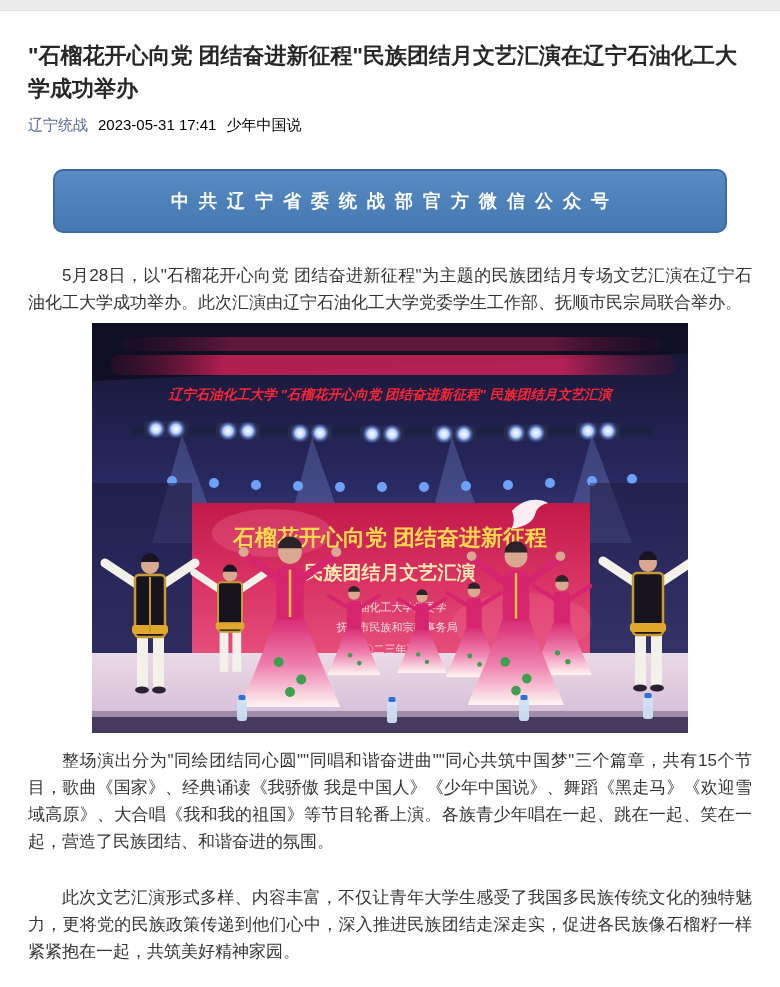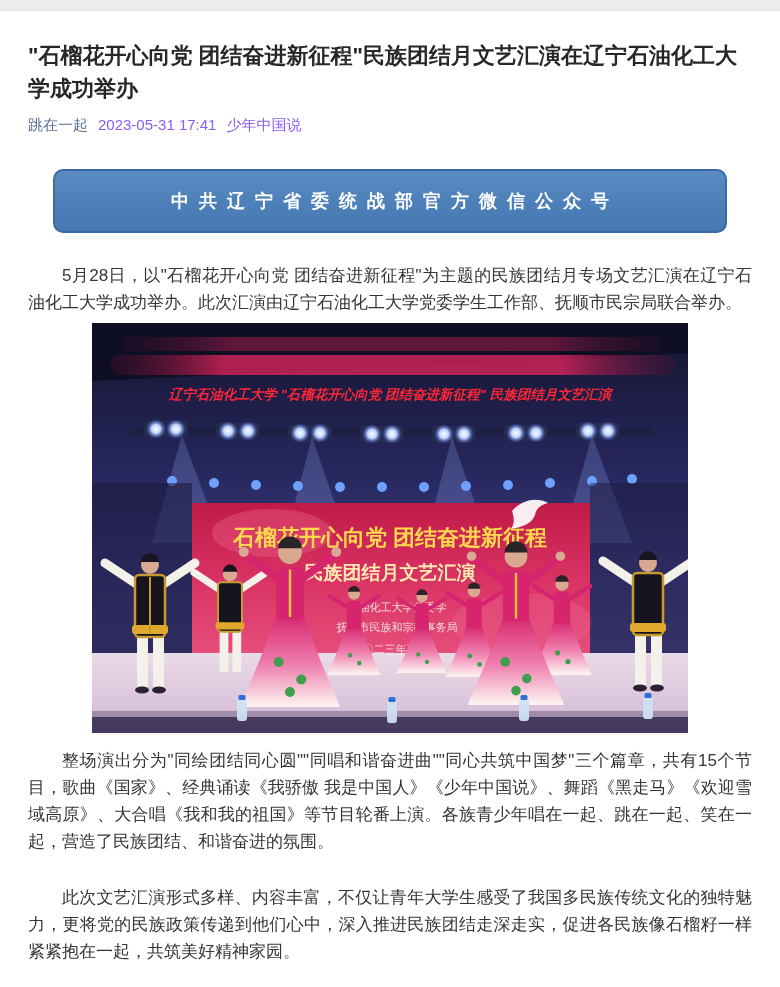--- a/index.html
+++ b/index.html
@@ -26,21 +26,21 @@
   }
   .byline {
     margin-top: 11px;
     font-size: 15px;
     display: flex;
     align-items: baseline;
     gap: 10px;
     white-space: nowrap;
   }
   .account-link { color: #576b95; cursor: pointer; }
-  .meta-text { color: #8b5cf6; }
+  .meta-text { color: #000000; }
   .banner {
     margin: 34px auto 0 auto;
     width: 674px; height: 64px;
     background: linear-gradient(180deg, #5a8bc2 0%, #4d80b8 55%, #4679b1 100%);
     border: 2px solid #3a6ba6;
     border-radius: 10px;
     display: flex; align-items: center; justify-content: center;
     cursor: pointer;
   }
   .banner-text {
@@ -71,21 +71,21 @@
 </head>
 <body>
 
 <div class="top-strip"></div>
 
 <div class="article">
 
   <h1 class="title">"石榴花开心向党 团结奋进新征程"民族团结月文艺汇演在辽宁石油化工大学成功举办</h1>
 
   <div class="byline">
-    <span class="account-link">跳在一起</span>
+    <span class="account-link">辽宁统战</span>
     <span class="meta-text">2023-05-31 17:41</span>
     <span class="meta-text">少年中国说</span>
   </div>
 
   <div class="banner">
     <span class="banner-text">中共辽宁省委统战部官方微信公众号</span>
   </div>
 
   <p class="body-para">5月28日，以"石榴花开心向党 团结奋进新征程"为主题的民族团结月专场文艺汇演在辽宁石油化工大学成功举办。此次汇演由辽宁石油化工大学党委学生工作部、抚顺市民宗局联合举办。</p>
 

